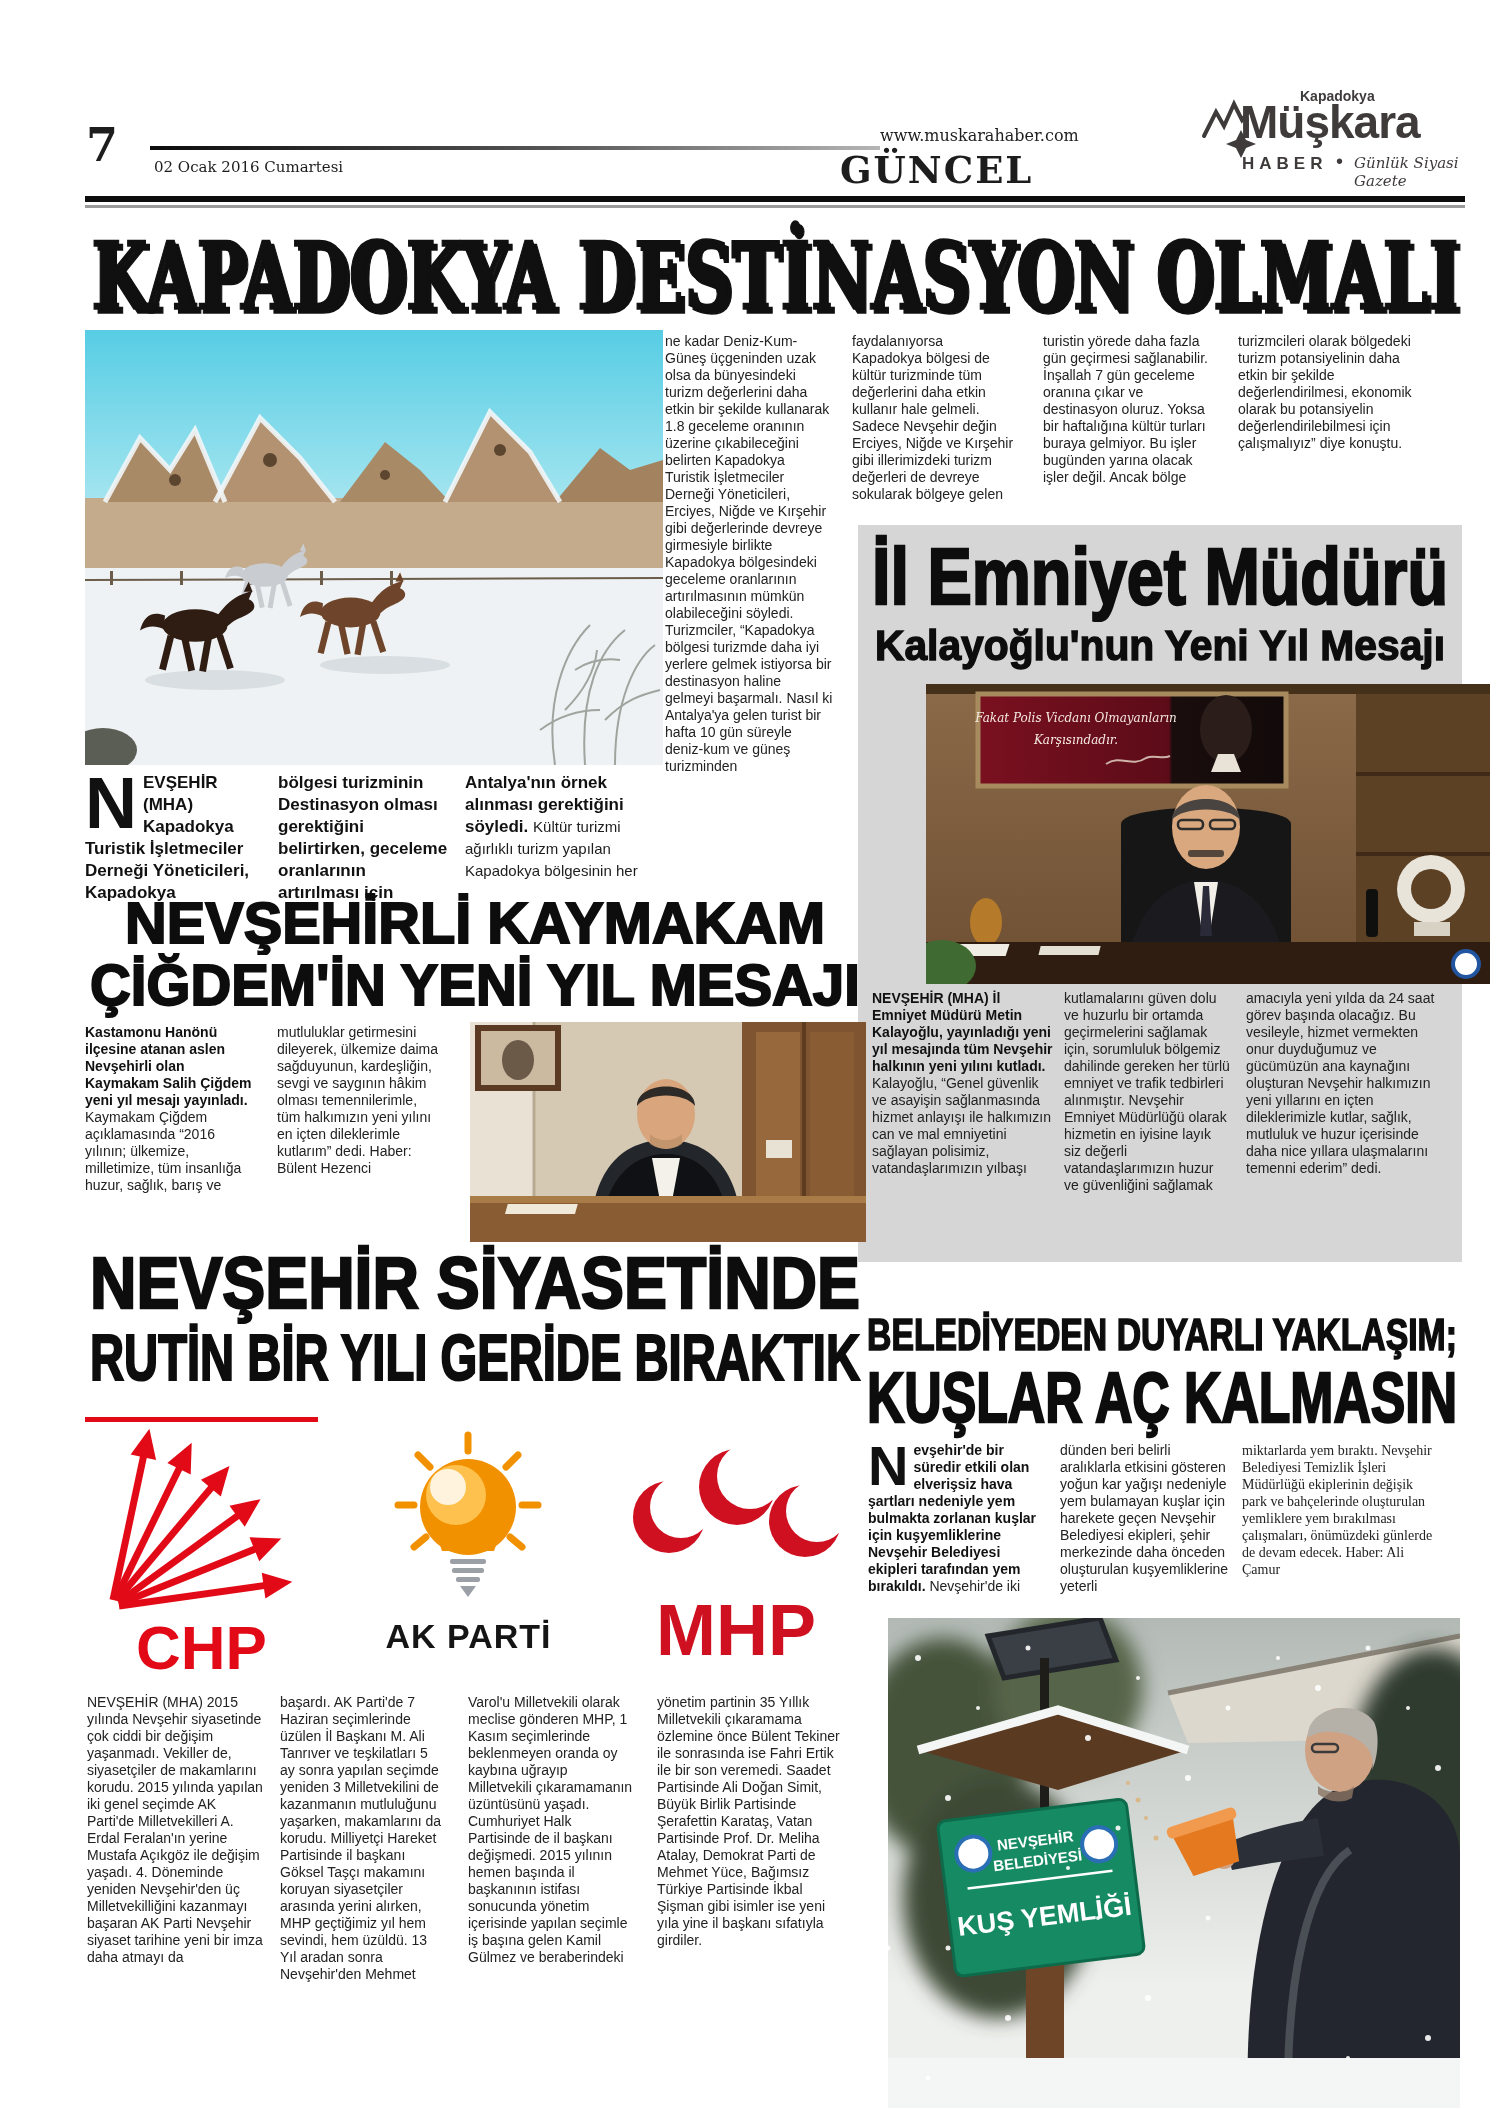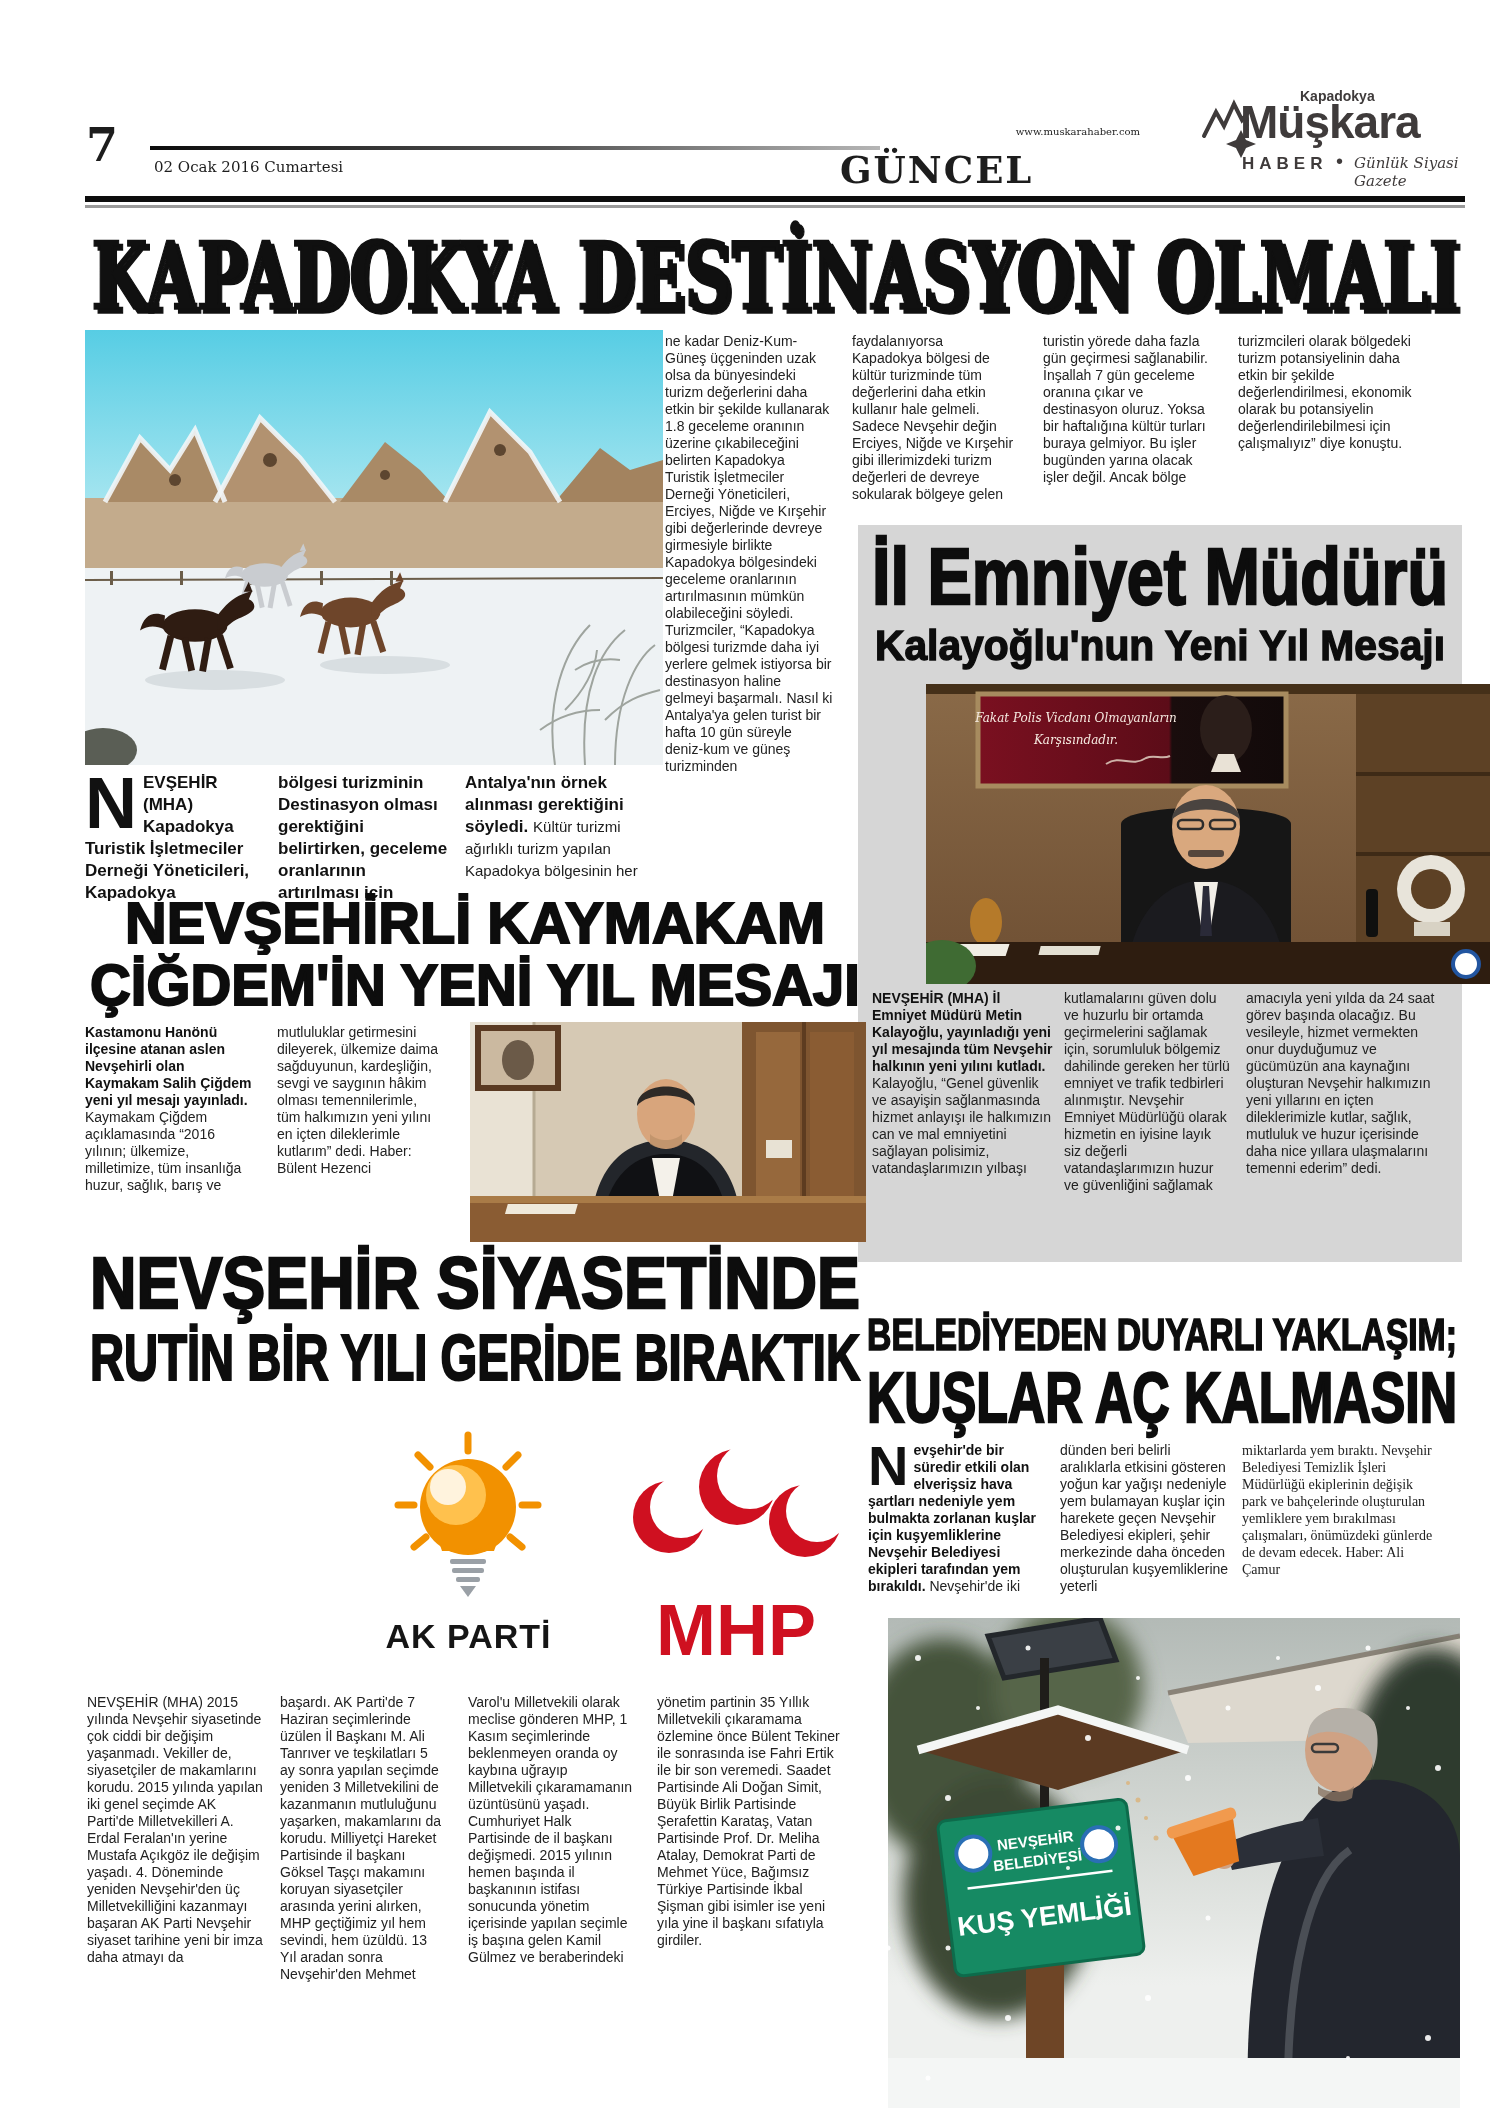--- a/index.html
+++ b/index.html
@@ -4,21 +4,21 @@
 <style>
   html,body{margin:0;padding:0;background:#777;}
   .page{position:relative;width:1500px;height:2110px;background:#ffffff;overflow:hidden;
         font-family:"Liberation Sans",sans-serif;color:#1d1d1d;}
   .abs{position:absolute;}
   
   .pageno{font-family:"DejaVu Serif",serif;font-size:46px;font-weight:bold;line-height:1;}
   .dateline{font-family:"DejaVu Serif",serif;font-size:15px;}
   .rule-grad{height:4px;background:linear-gradient(90deg,#0c0c0c,#555 55%,#b5b5b5);}
   .section-title{font-family:"DejaVu Serif",serif;font-size:37px;font-weight:bold;letter-spacing:2px;text-align:center;}
-  .website{font-family:"DejaVu Serif",serif;font-size:10px;text-align:right;}
+  .website{font-family:"DejaVu Serif",serif;font-size:16px;text-align:left;}
   .bar-black{height:6px;background:#0d0d0d;}
   .bar-gray{height:3px;background:#9a9a9a;}
   
   .mast-region{font-size:14px;font-weight:bold;color:#3f3b3b;}
   .mast-title{font-size:46px;font-weight:bold;color:#3f3b3b;letter-spacing:-1px;line-height:0.9;}
   .mast-sub{font-size:17px;font-weight:bold;color:#3f3b3b;letter-spacing:5px;}
   .mast-tag{font-family:"DejaVu Serif",serif;font-style:italic;font-size:15px;color:#3f3b3b;}
   
   .bcol{font-size:14px;line-height:17px;text-align:left;color:#222;}
   .lead{font-size:17px;line-height:22px;font-weight:bold;color:#111;}
@@ -233,20 +233,39 @@
     </svg>
   </div>
 
   <svg class="abs" style="left:85px;top:1244px;" width="780" height="80">
     <text class="hl" x="50%" y="64" font-size="72" text-anchor="middle" textLength="770" lengthAdjust="spacingAndGlyphs" stroke-width="2.4">NEVŞEHİR SİYASETİNDE</text>
   </svg>
   <svg class="abs" style="left:85px;top:1322px;" width="780" height="74">
     <text class="hl" x="50%" y="58" font-size="64" text-anchor="middle" textLength="770" lengthAdjust="spacingAndGlyphs" stroke-width="2.2">RUTİN BİR YILI GERİDE BIRAKTIK</text>
   </svg>
 
+  <div class="abs" style="left:85px;top:1417px;width:233px;height:262px;background:#fff;border-top:5px solid #e30a17;">
+    <svg width="233" height="190" viewBox="0 0 233 190">
+      <defs>
+        <g id="arrow">
+          <rect x="0" y="-3.5" width="148" height="7"></rect>
+          <polygon points="146,-13 175,0 146,13"></polygon>
+        </g>
+      </defs>
+      <g fill="#e30a17">
+        <use href="#arrow" transform="translate(28,178) rotate(-78)"></use>
+        <use href="#arrow" transform="translate(30,178) rotate(-64)"></use>
+        <use href="#arrow" transform="translate(32,178) rotate(-50)"></use>
+        <use href="#arrow" transform="translate(34,180) rotate(-36)"></use>
+        <use href="#arrow" transform="translate(34,182) rotate(-22)"></use>
+        <use href="#arrow" transform="translate(34,184) rotate(-8)"></use>
+      </g>
+    </svg>
+    <div class="party-label" style="font-size:62px;color:#e30a17;margin-top:-4px;">CHP</div>
+  </div>
 
   <div class="abs" style="left:352px;top:1417px;width:233px;height:262px;background:#fff;">
     <svg width="233" height="196" viewBox="0 0 233 196">
       <g stroke="#f29100" stroke-width="7" stroke-linecap="round">
         <line x1="116" y1="18" x2="116" y2="34"></line>
         <line x1="66" y1="38" x2="78" y2="50"></line>
         <line x1="166" y1="38" x2="154" y2="50"></line>
         <line x1="46" y1="88" x2="62" y2="88"></line>
         <line x1="186" y1="88" x2="170" y2="88"></line>
         <line x1="62" y1="130" x2="74" y2="120"></line>

